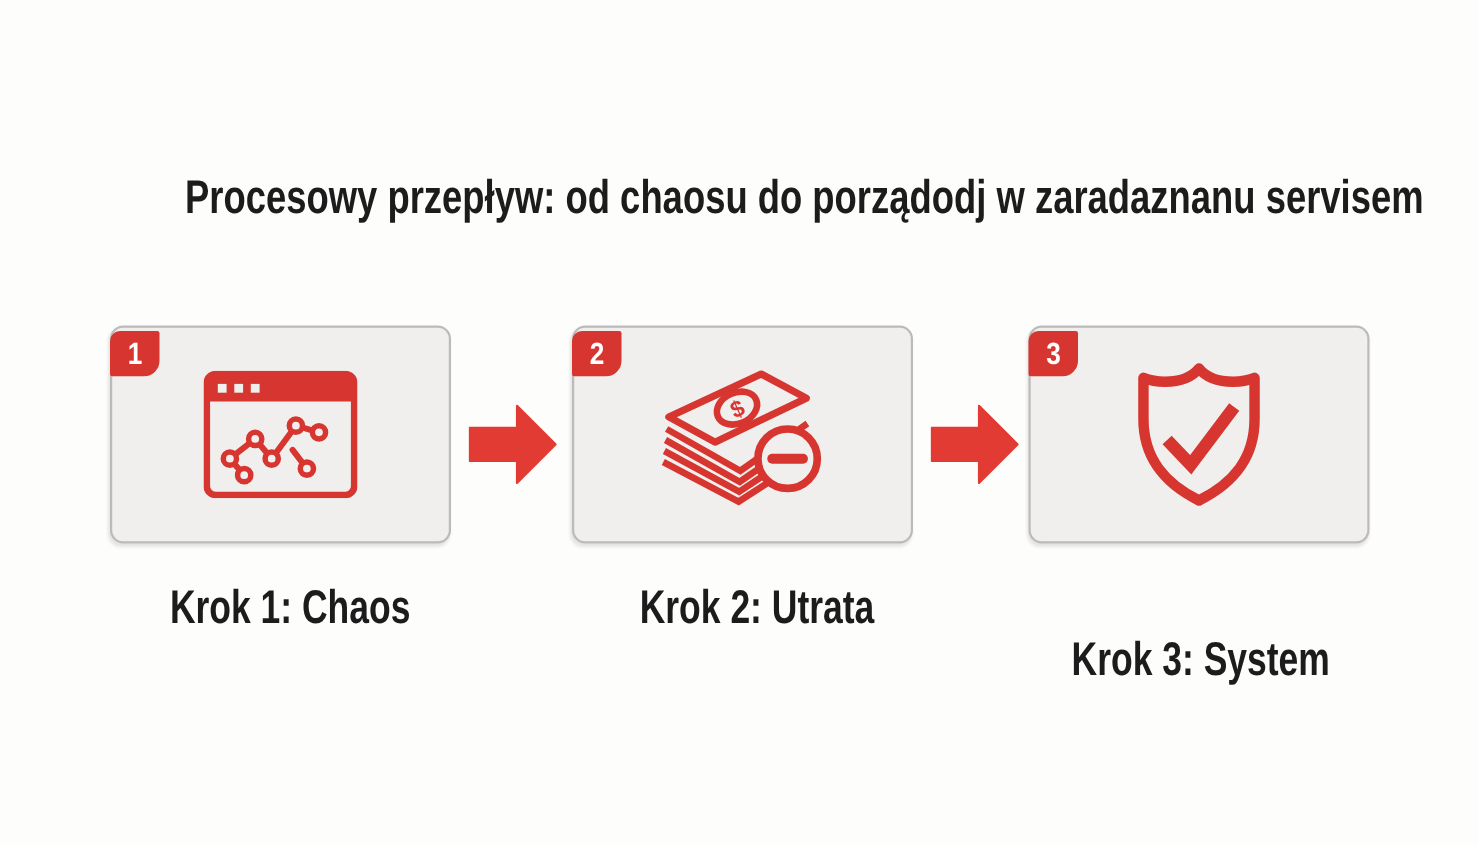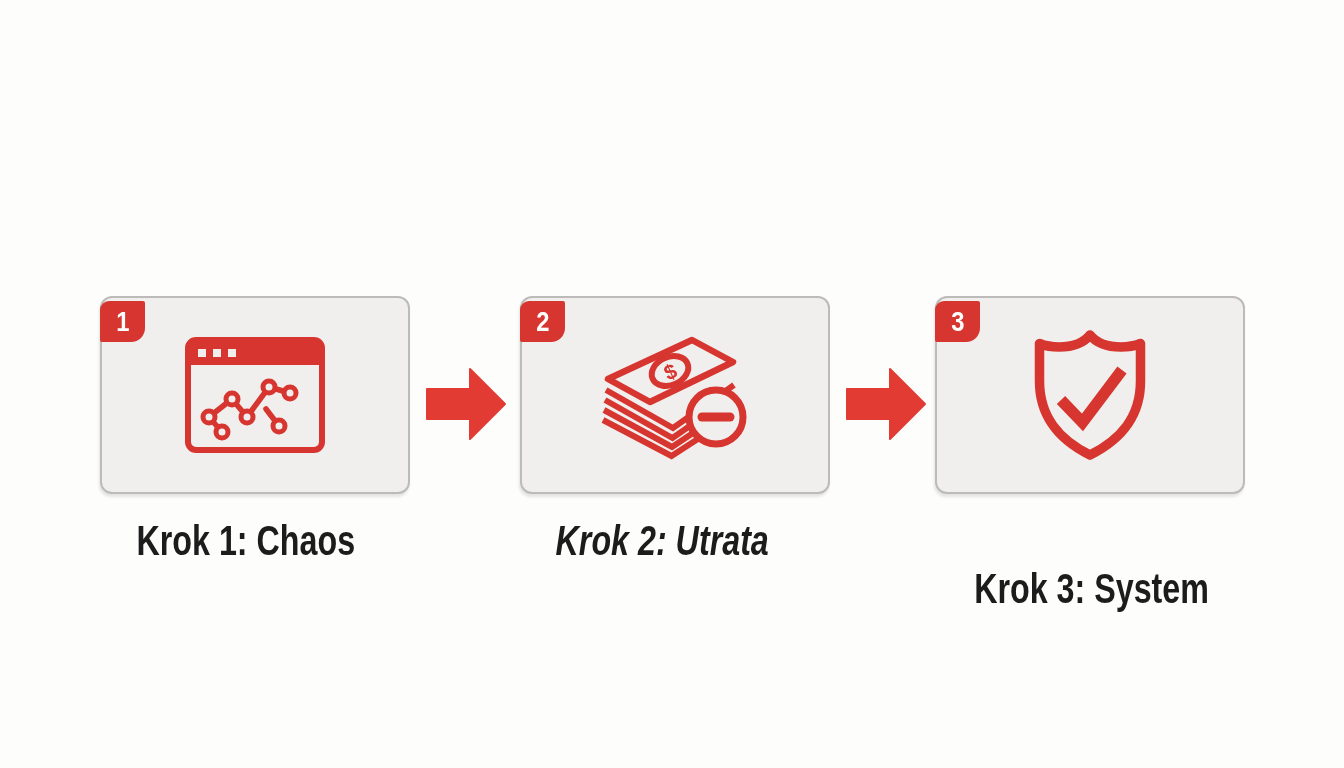--- a/index.html
+++ b/index.html
@@ -69,46 +69,49 @@
     top:365px;
     width:82px;height:78px;
   }
   .arrow-1{left:426px;}
   .arrow-2{left:846px;}
   .arrow path{fill:var(--arrow);stroke:var(--arrow);stroke-width:2;stroke-linejoin:round;}
 
   
   .caption{
     position:absolute;
-    top:516px;
+    top:528px;
     width:310px;
-    text-align:left;
+    text-align:right;
     font-size:43px;
     font-weight:700;
     white-space:nowrap;
   }
   .caption .condensed{transform:scaleX(0.75);}
   .caption-1{left:100px;}
-  .caption-2{left:520px;font-style:italic;}
+  .caption-2{left:520px;}
   .caption-3{left:935px;margin-top:48px;}
 
   
   .st{fill:none;stroke:var(--accent);}
   .fillacc{fill:var(--accent);}
   .winline{fill:none;stroke:var(--accent);stroke-width:5.5;stroke-linecap:round;stroke-linejoin:round;}
   .node{fill:var(--box_bg);stroke:var(--accent);stroke-width:5;}
   .dot{fill:var(--box_bg);}
   .chev{fill:none;stroke:var(--accent);stroke-width:6;stroke-linejoin:miter;}
   .dollar{fill:var(--accent);font-family:"Liberation Sans","DejaVu Sans",sans-serif;font-weight:700;font-size:21px;}
 </style>
 </head>
 <body>
 
 <div class="canvas">
 
+  <div class="title">
+    <span class="condensed">Procesowy przepływ: od chaosu do porządodj w zaradaznanu servisem</span>
+  </div>
 
   <div class="card card-1">
     <div class="badge">
       <span>1</span>
     </div>
     <svg width="140" height="116" viewBox="0 0 140 116">
       <rect class="st" x="3" y="3" width="134" height="110" rx="8" stroke-width="6"></rect>
       <path class="fillacc" d="M11 3 L129 3 Q137 3 137 11 V28 H3 V11 Q3 3 11 3 Z"></path>
       <rect class="dot" x="13" y="12" width="8" height="8"></rect>
       <rect class="dot" x="28" y="12" width="8" height="8"></rect>

